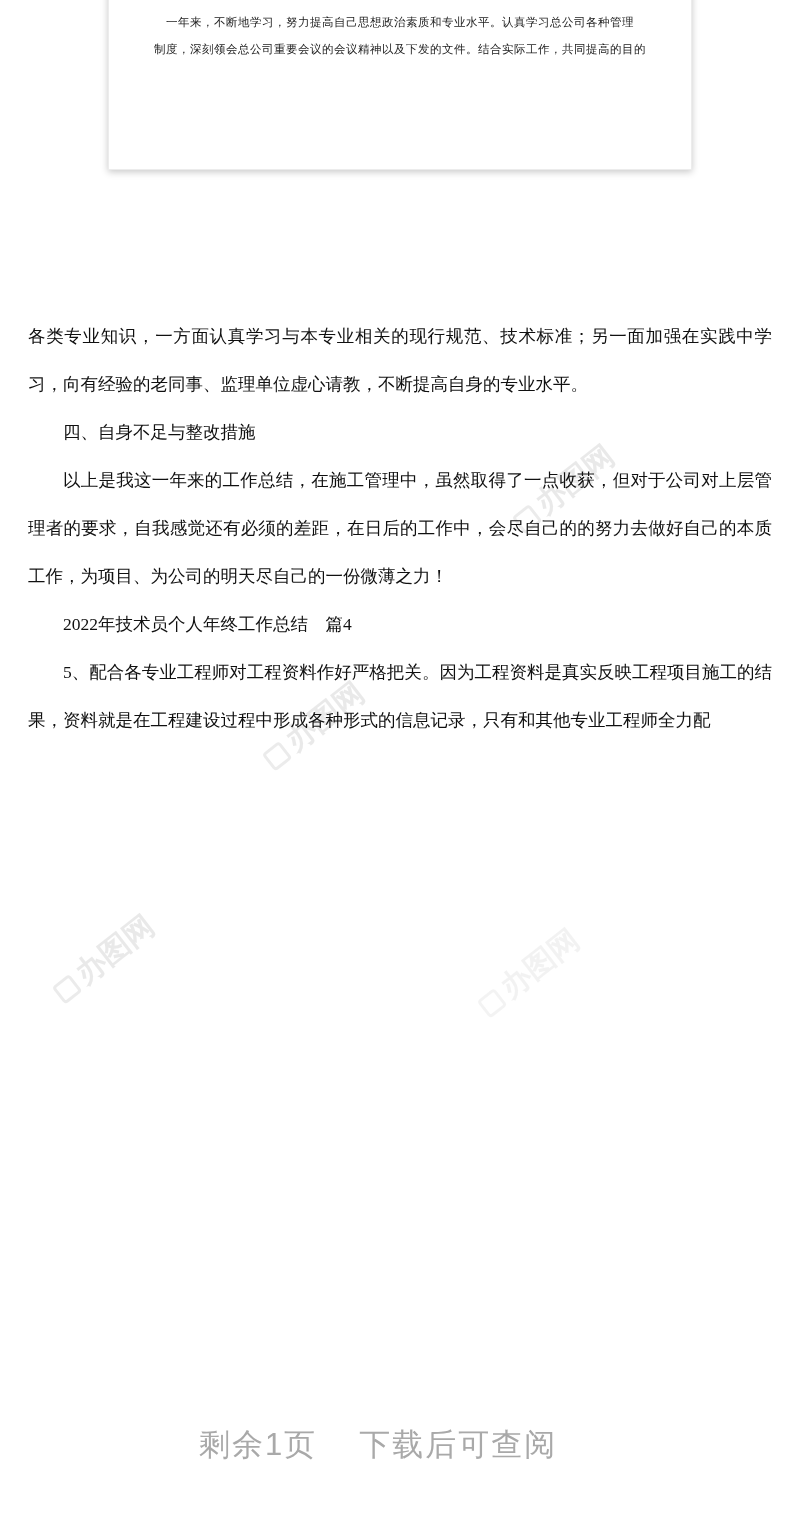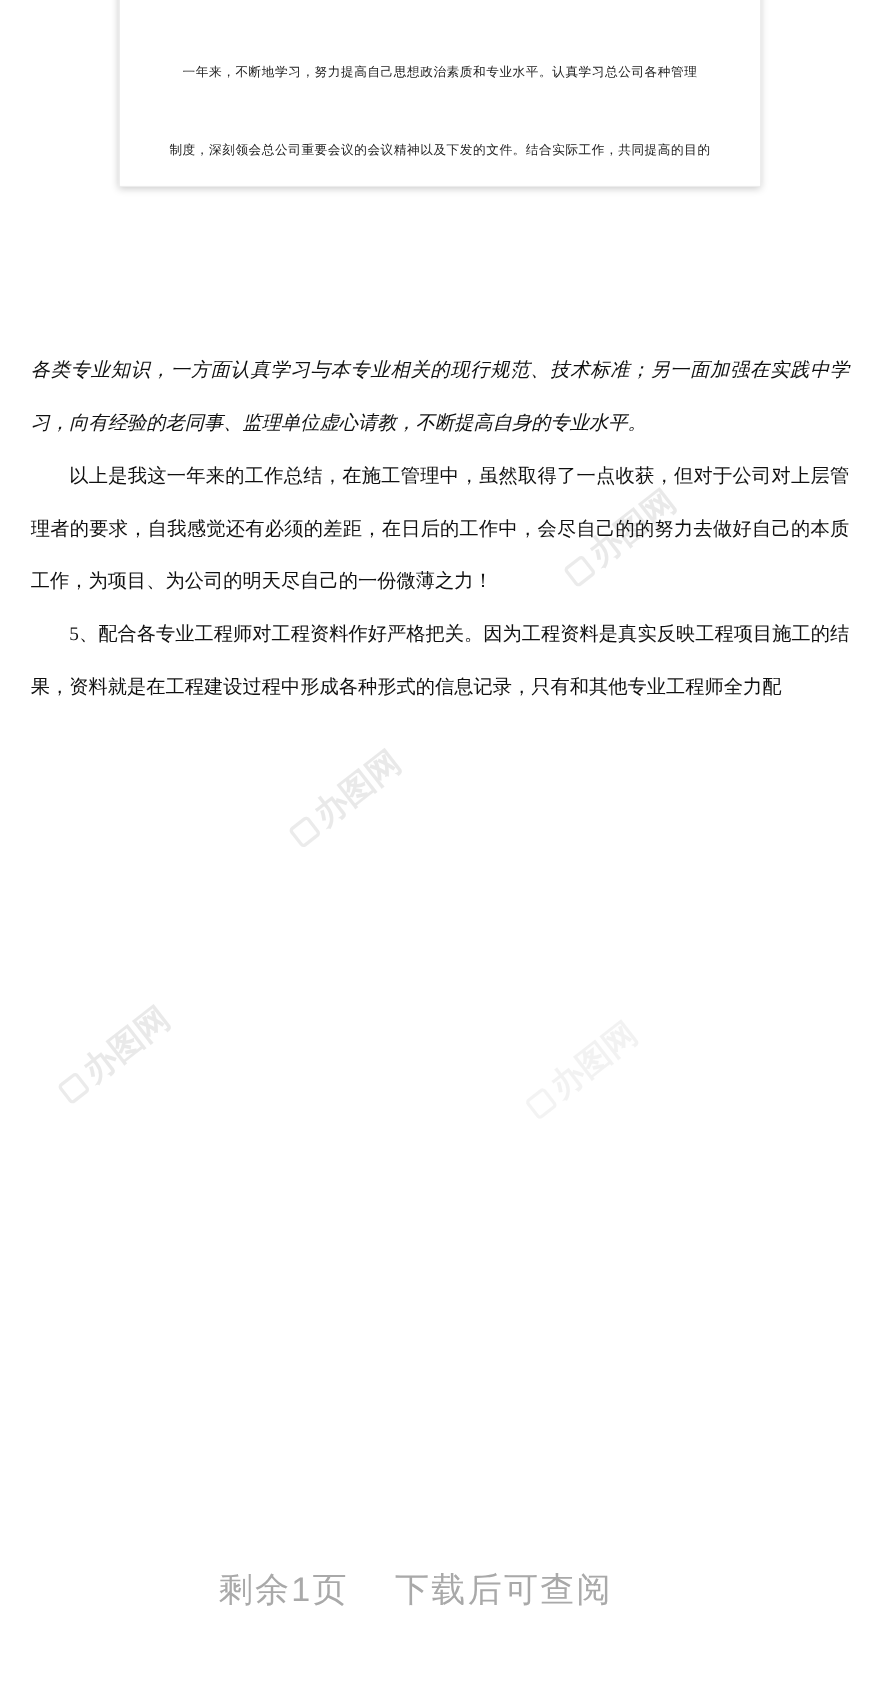--- a/index.html
+++ b/index.html
@@ -24,38 +24,37 @@
     border: 1px solid #ececec;
     box-shadow: 0 2px 7px rgba(0,0,0,0.22);
     padding-top: 70px;
     text-align: center;
   }
   .prev-page-card .small-line {
     font-size: 11.5px;
     line-height: 27px;
     color: #222222;
     letter-spacing: 0.5px;
-    margin-top: 44px;
   }
 
   
   .doc-body {
     position: absolute;
     top: 312px;
     left: 28px;
     width: 744px;
   }
   .doc-body p {
     font-size: 17.5px;
     line-height: 48px;
     text-align: justify;
     text-indent: 2em;
     color: #101010;
   }
-  .doc-body p.no-indent { text-indent: 0; font-style: italic; }
+  .doc-body p.no-indent { text-indent: 0; }
 
   
   .watermark {
     position: absolute;
     transform: rotate(-38deg);
     font-family: "Liberation Sans", sans-serif;
     font-size: 30px;
     font-weight: bold;
     color: #c8c8c8;
     opacity: 0.38;
@@ -94,19 +93,21 @@
   <div class="small-line">制度，深刻领会总公司重要会议的会议精神以及下发的文件。结合实际工作，共同提高的目的</div>
 </div>
 
 <div class="watermark" style="left: 505px; top: 468px;"><span class="wm-logo"></span><span>办图网</span></div>
 <div class="watermark" style="left: 255px; top: 705px;"><span class="wm-logo"></span><span>办图网</span></div>
 <div class="watermark" style="left: 45px; top: 938px;"><span class="wm-logo"></span><span>办图网</span></div>
 <div class="watermark" style="left: 470px; top: 952px; opacity: 0.22;"><span class="wm-logo"></span><span>办图网</span></div>
 
 <div class="doc-body">
   <p class="no-indent">各类专业知识，一方面认真学习与本专业相关的现行规范、技术标准；另一面加强在实践中学习，向有经验的老同事、监理单位虚心请教，不断提高自身的专业水平。</p>
+  <p>四、自身不足与整改措施</p>
   <p>以上是我这一年来的工作总结，在施工管理中，虽然取得了一点收获，但对于公司对上层管理者的要求，自我感觉还有必须的差距，在日后的工作中，会尽自己的的努力去做好自己的本质工作，为项目、为公司的明天尽自己的一份微薄之力！</p>
+  <p>2022年技术员个人年终工作总结　篇4</p>
   <p>5、配合各专业工程师对工程资料作好严格把关。因为工程资料是真实反映工程项目施工的结果，资料就是在工程建设过程中形成各种形式的信息记录，只有和其他专业工程师全力配</p>
 </div>
 
 <div class="preview-footer">
   <span class="remaining">剩余1页</span><span>下载后可查阅</span>
 </div>
 
 </body></html>

